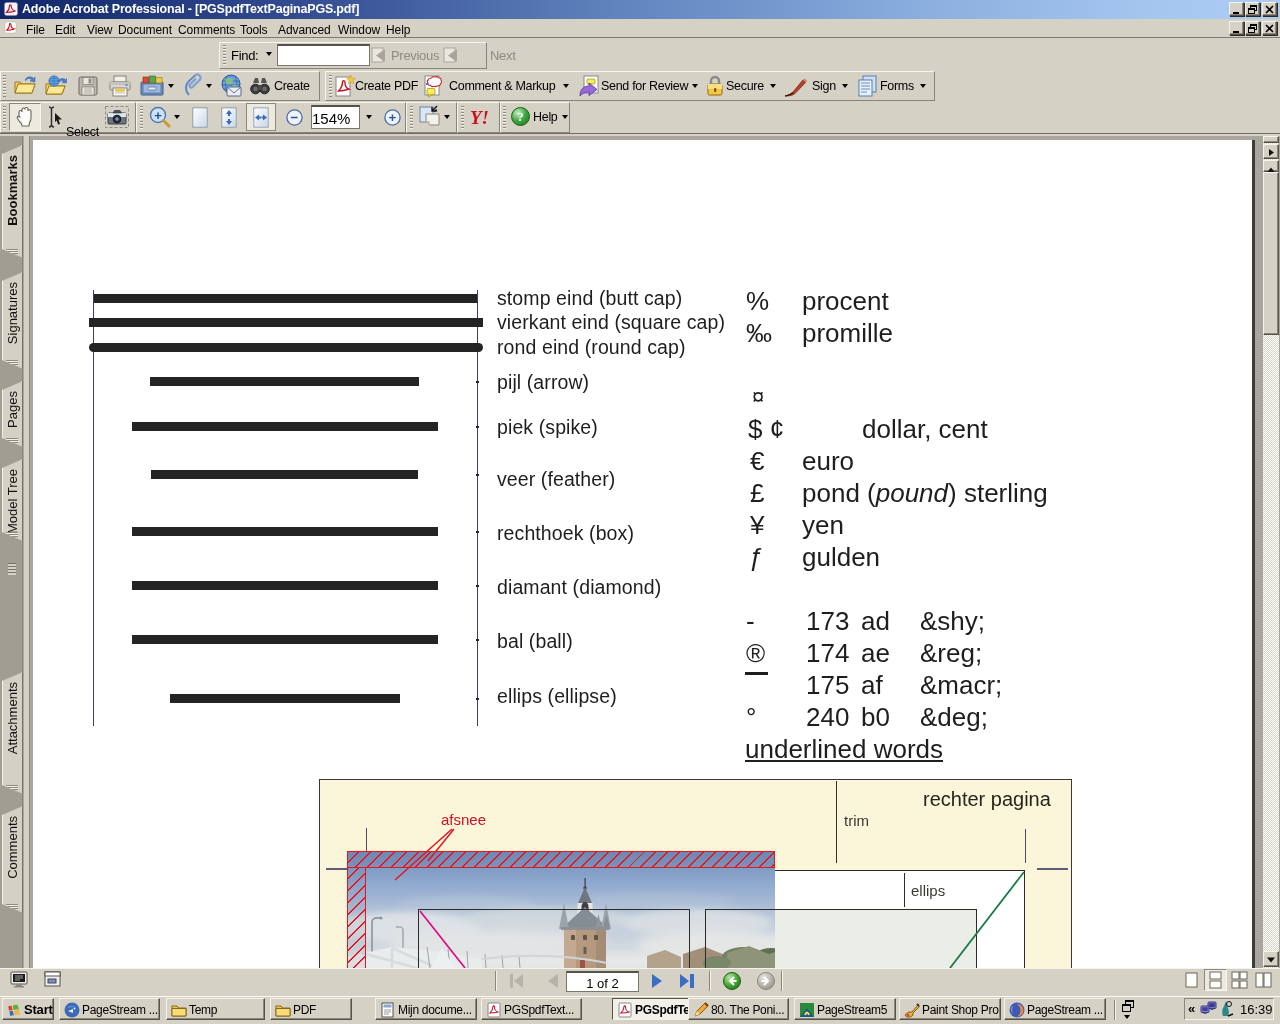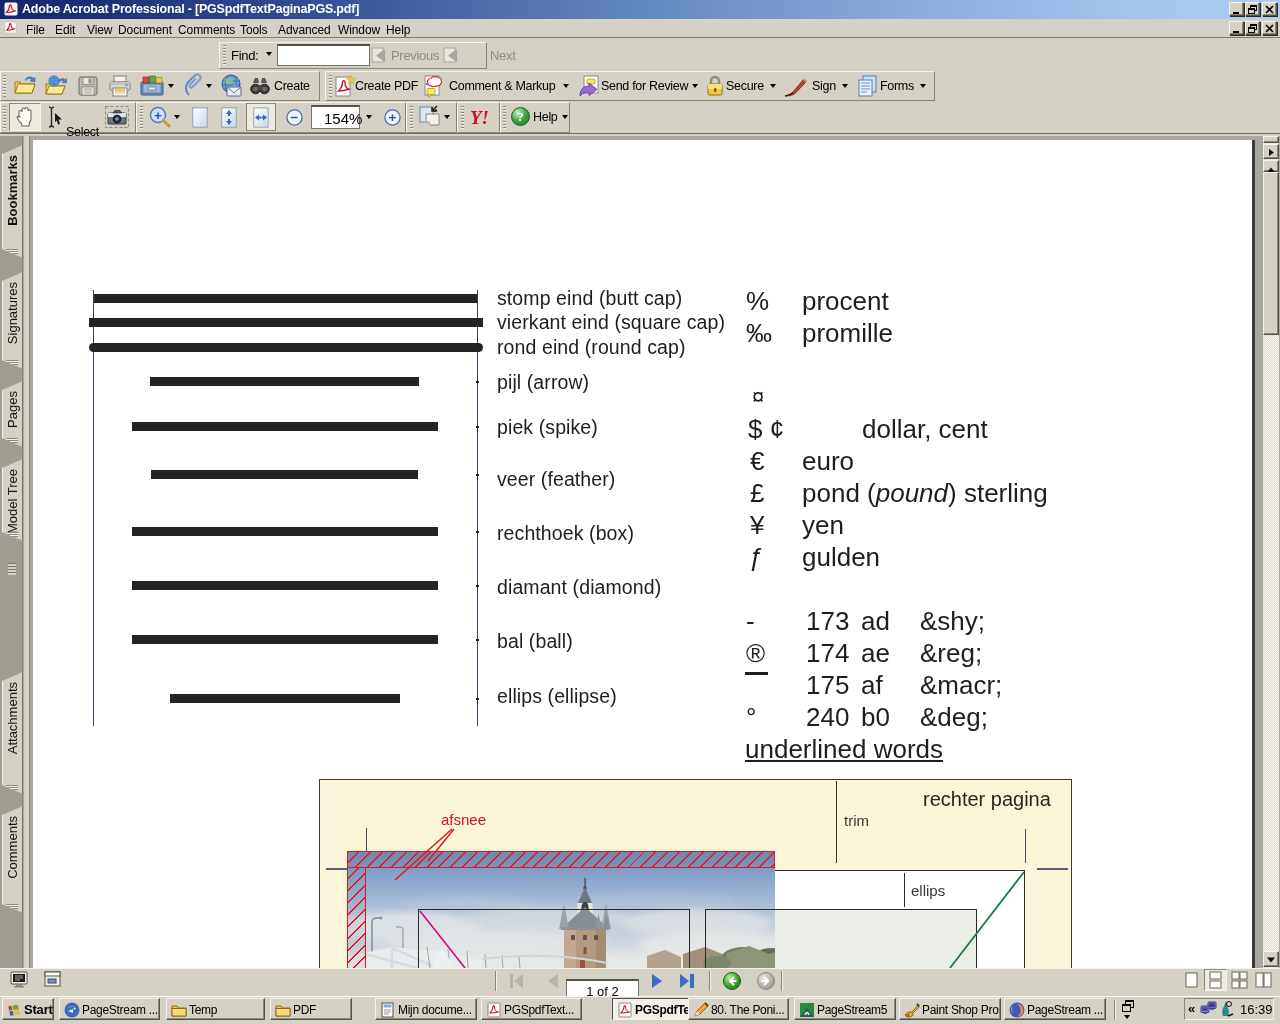--- a/index.html
+++ b/index.html
@@ -481,21 +481,21 @@
       </defs>
       <rect x="3" y="1" width="14" height="19" fill="#fff" stroke="#7a8aa0"></rect>
       <rect x="3.5" y="1.5" width="13" height="18" fill="url(#pg)" stroke="none"></rect>
       <path d="M4 10.5 L8 7.5 L8 9.5 L10 9.5 L10 11.5 L8 11.5 L8 13.5 Z" fill="#3a6ab8"></path>
       <path d="M16 10.5 L12 7.5 L12 9.5 L10.5 9.5 L10.5 11.5 L12 11.5 L12 13.5 Z" fill="#3a6ab8"></path>
     </svg>
     <svg class="abs" style="left:286px;top:109px" width="17" height="17" viewBox="0 0 17 17">
       <circle cx="8.5" cy="8.5" r="7.6" fill="#eef3fa" stroke="#4a6ab0" stroke-width="1.3"></circle>
       <text x="8.5" y="13" font-size="13.5" font-weight="bold" fill="#2a52a8" text-anchor="middle" font-family="Liberation Sans">−</text>
     </svg>
-    <div class="abs" style="left:311px;top:105px;width:49px;height:24px;background:#fff;border:1px solid #7a766c;border-top:2px solid #55524a;font-size:15px;color:#000;padding:3px 0 0 12px;">154%</div>
+    <div class="abs" style="left:311px;top:105px;width:49px;height:24px;background:#fff;border:1px solid #7a766c;border-top:2px solid #55524a;font-size:15px;color:#000;padding:3px 0 0 0;">154%</div>
     <div class="dda" style="left:366px;top:115px;"></div>
     <svg class="abs" style="left:384px;top:109px" width="17" height="17" viewBox="0 0 17 17">
       <circle cx="8.5" cy="8.5" r="7.6" fill="#eef3fa" stroke="#4a6ab0" stroke-width="1.3"></circle>
       <text x="8.5" y="13" font-size="13.5" font-weight="bold" fill="#2a52a8" text-anchor="middle" font-family="Liberation Sans">+</text>
     </svg>
     <div class="panel" style="left:406px;top:102px;width:51px;height:31px;"></div>
     <div class="grip" style="left:410px;top:106px;height:23px;"></div>
     <svg class="abs" style="left:418px;top:105px" width="24" height="24" viewBox="0 0 24 24">
       <rect x="2" y="2" width="13" height="15" fill="#d9e6f4" stroke="#6a88aa"></rect>
       <path d="M8 9 L21 9 L21 20 L12 20 L8 16 Z" fill="#f2f1ea" stroke="#8a877a"></path>
@@ -536,21 +536,21 @@
       <rect x="4" y="8" width="8" height="4" fill="#7a90b8" stroke="#3c4a66"></rect>
     </svg>
     <div class="sep" style="left:495px;top:971px;height:20px;"></div>
     <svg class="abs" style="left:508px;top:973px" width="17" height="16" viewBox="0 0 17 16">
       <rect x="2" y="1" width="3" height="14" fill="#b5b3aa"></rect>
       <path d="M15 1 L15 15 L6 8 Z" fill="#b5b3aa"></path>
     </svg>
     <svg class="abs" style="left:546px;top:973px" width="13" height="16" viewBox="0 0 13 16">
       <path d="M12 1 L12 15 L2 8 Z" fill="#b5b3aa"></path>
     </svg>
-    <div class="abs" style="left:566px;top:971px;width:73px;height:21px;background:#fff;border:1px solid #7a766c;border-top:2px solid #55524a;font-size:13px;color:#000;text-align:center;padding-top:3px;margin-top:8px;">1 of 2</div>
+    <div class="abs" style="left:566px;top:971px;width:73px;height:21px;background:#fff;border:1px solid #7a766c;border-top:2px solid #55524a;font-size:13px;color:#000;text-align:center;padding-top:3px;">1 of 2</div>
     <svg class="abs" style="left:651px;top:973px" width="13" height="16" viewBox="0 0 13 16">
       <path d="M1 1 L1 15 L11 8 Z" fill="#3a6cc8"></path>
     </svg>
     <svg class="abs" style="left:679px;top:973px" width="17" height="16" viewBox="0 0 17 16">
       <path d="M1 1 L1 15 L10 8 Z" fill="#3a6cc8"></path>
       <rect x="11" y="1" width="4" height="14" fill="#3a6cc8"></rect>
     </svg>
     <div class="sep" style="left:709px;top:971px;height:20px;"></div>
     <svg class="abs" style="left:722px;top:971px" width="60" height="21" viewBox="0 0 60 21">
       <defs>

